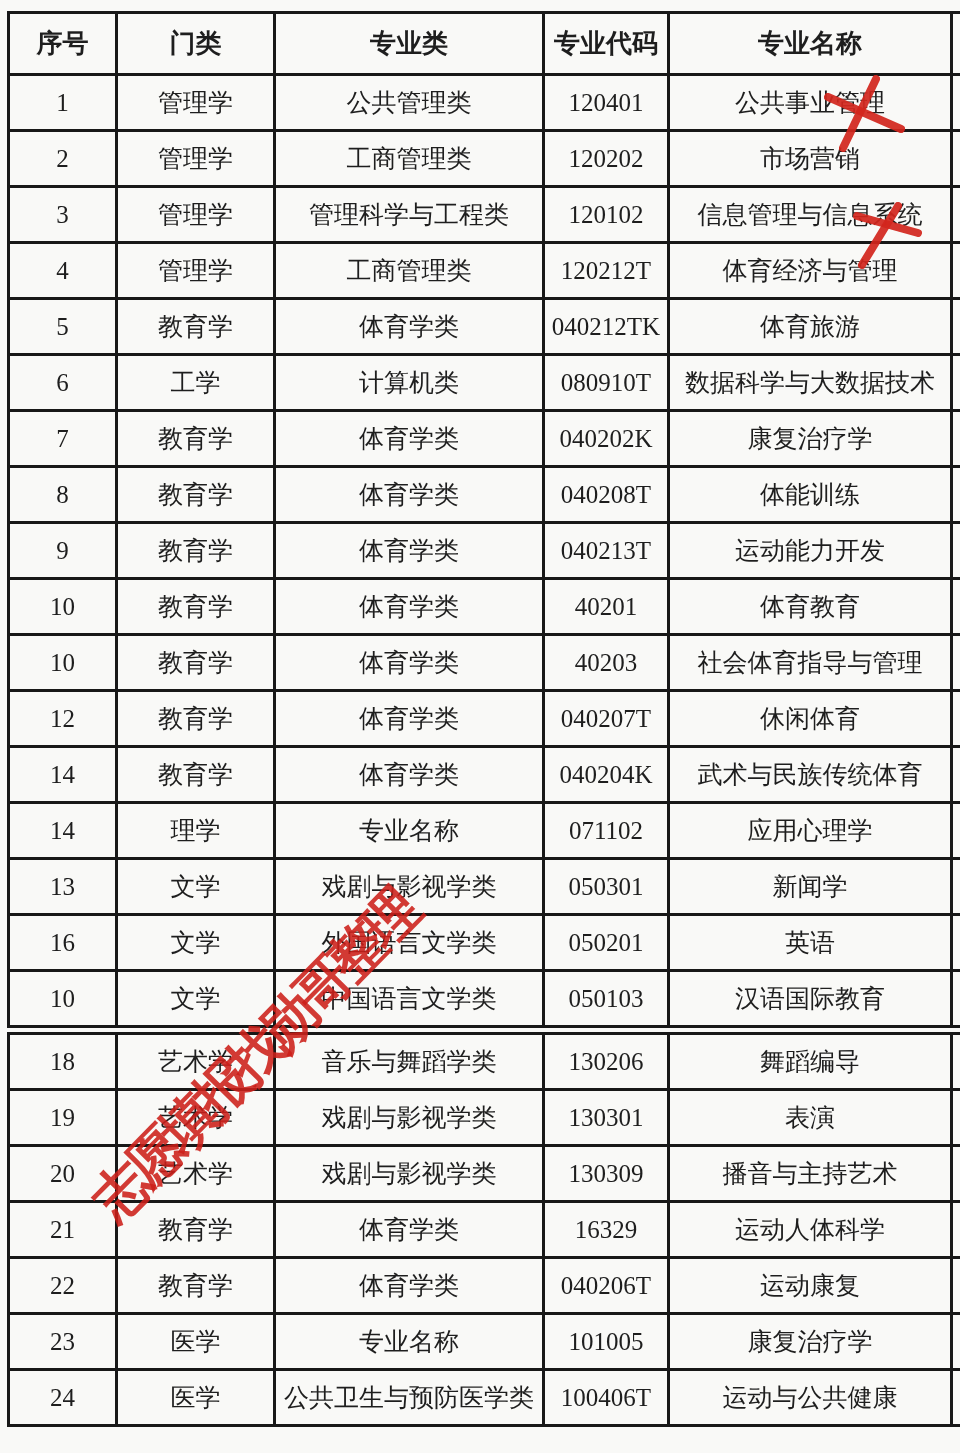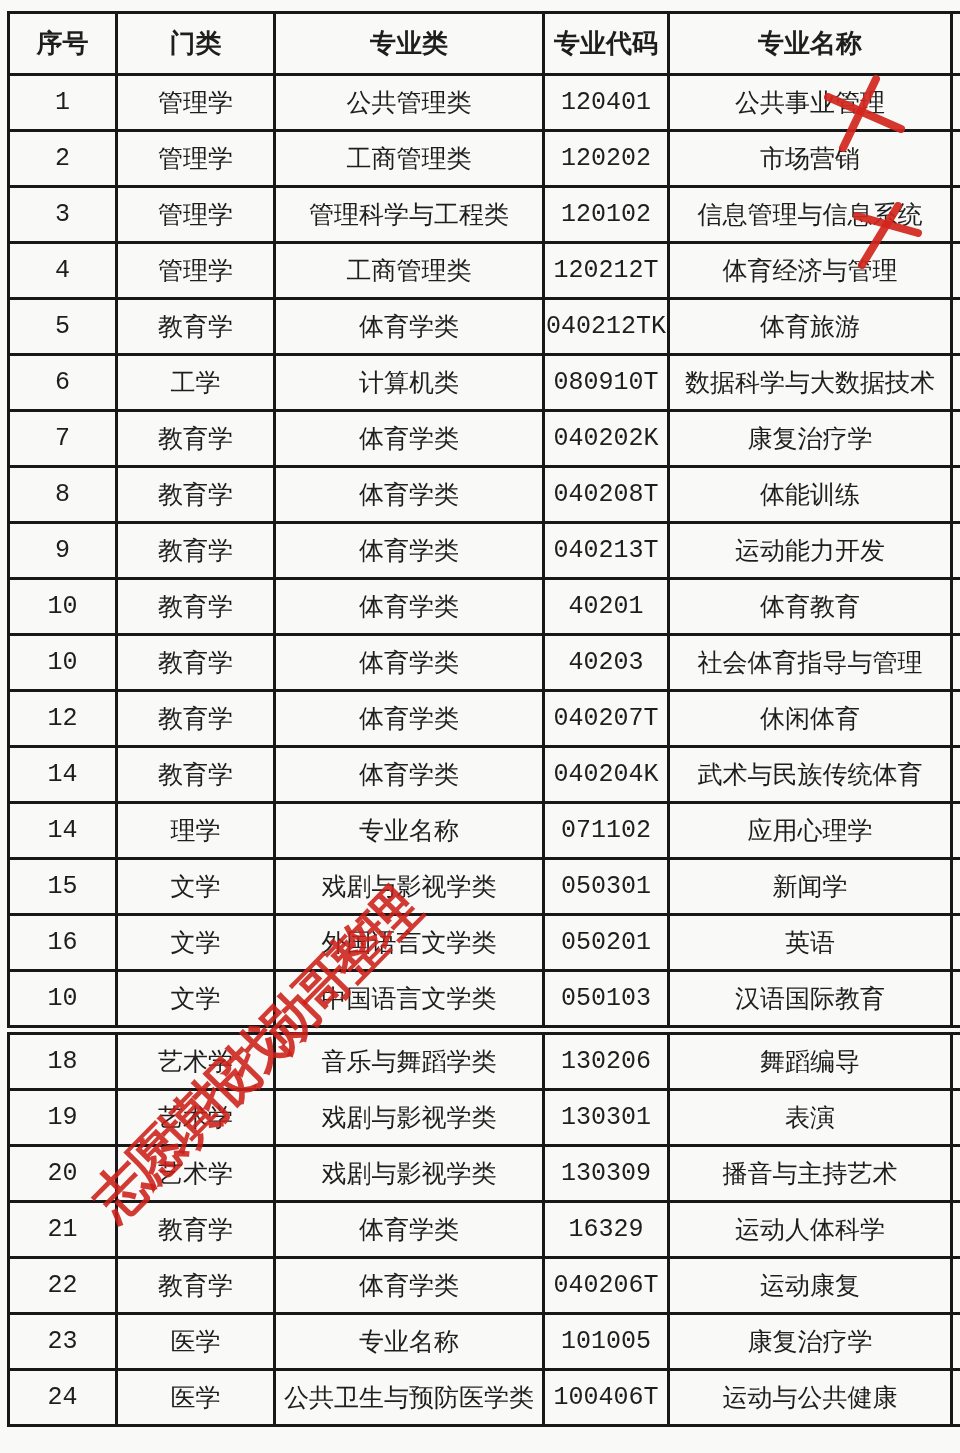--- a/index.html
+++ b/index.html
@@ -8,21 +8,21 @@
     width: 960px;
     height: 1453px;
     overflow: hidden;
     background: #f9f9f7;
   }
   .page {
     position: relative;
     width: 960px;
     height: 1453px;
     overflow: hidden;
-    font-family: Liberation Mono, monospace;
+    font-family: Liberation Serif, serif;
     color: #1c1c1c;
   }
   .tables {
     position: absolute;
     left: 7px;
     top: 11px;
   }
   table.majors {
     border-collapse: collapse;
     table-layout: fixed;
@@ -210,21 +210,21 @@
           </tr>
           <tr>
             <td>14</td>
             <td>理学</td>
             <td>专业名称</td>
             <td>071102</td>
             <td>应用心理学</td>
             <td></td>
           </tr>
           <tr>
-            <td>15</td>
+            <td>13</td>
             <td>文学</td>
             <td>戏剧与影视学类</td>
             <td>050301</td>
             <td>新闻学</td>
             <td></td>
           </tr>
           <tr>
             <td>16</td>
             <td>文学</td>
             <td>外国语言文学类</td>

